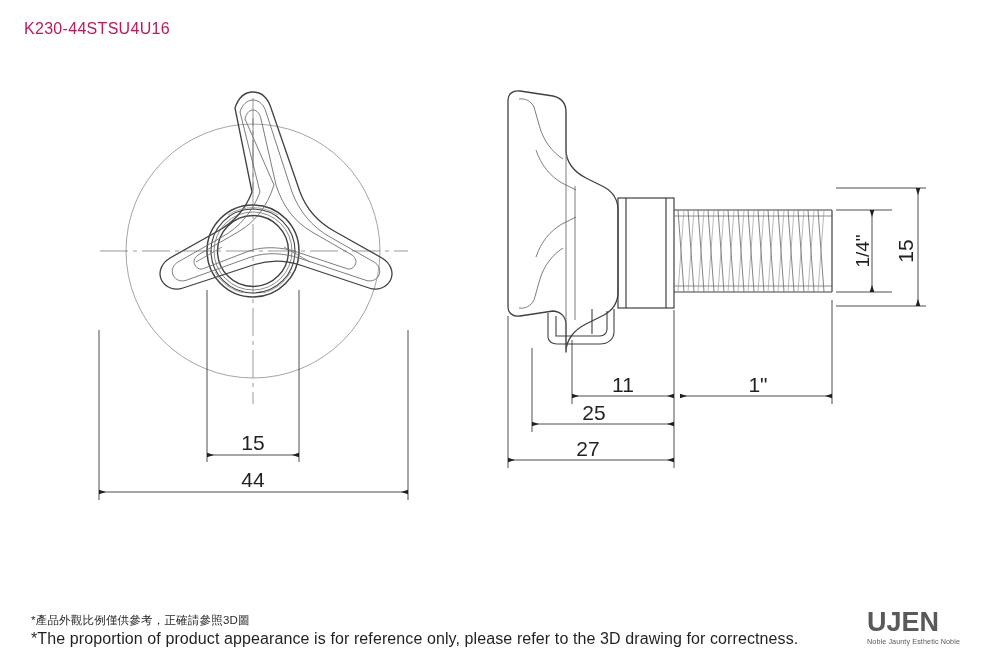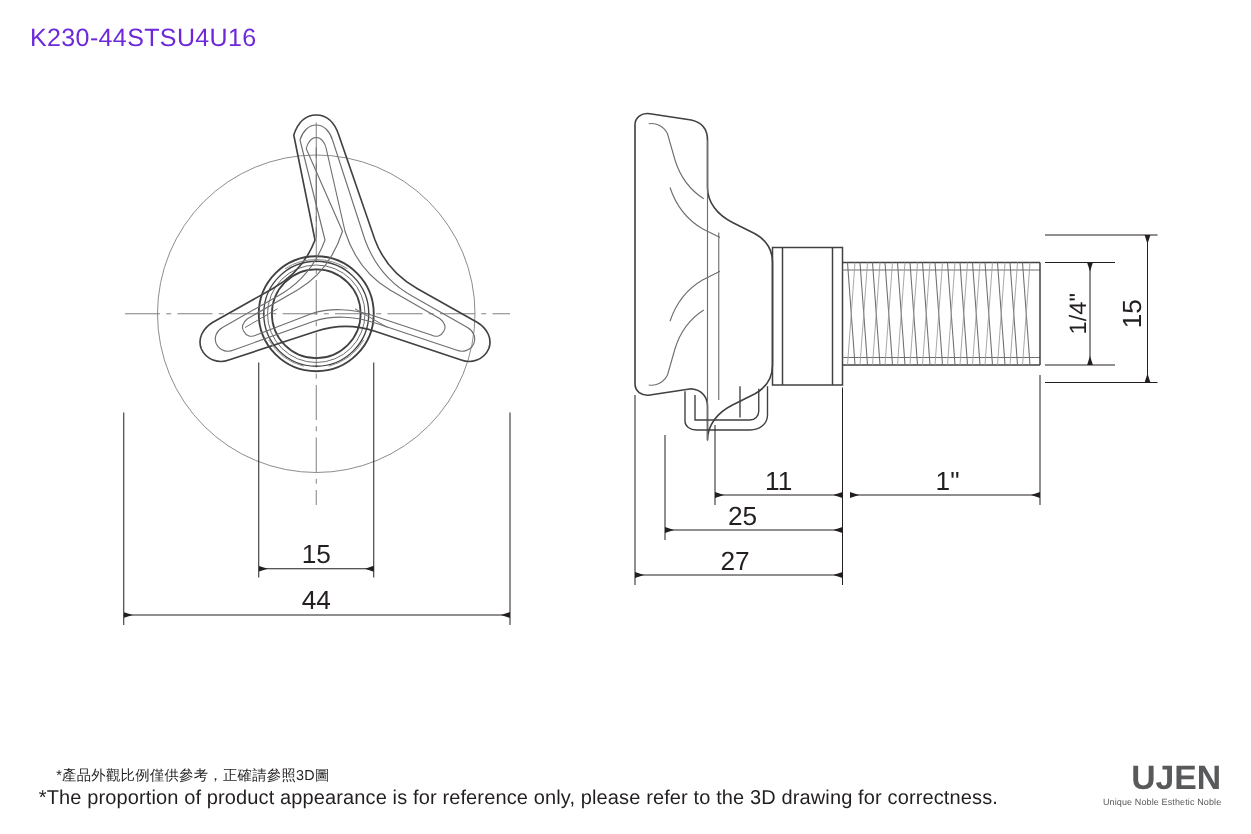--- a/index.html
+++ b/index.html
@@ -18,41 +18,41 @@
   #sheet {
     position: absolute;
     left: 0; top: 0;
     width: 1001px;
     height: 667px;
   }
   #title {
     position: absolute;
     left: 24px;
     top: 20px;
-    font-size: 20px;
+    font-size: 16px;
     letter-spacing: 0.3px;
-    color: #6d28d9;
+    color: #be185d;
     white-space: nowrap;
   }
   .footnote {
     position: absolute;
     left: 31px;
     font-size: 11px;
     color: #231f20;
     white-space: nowrap;
   }
-  #footnote-zh { top: 613px; font-size: 11.5px; letter-spacing: 0.2px; margin-left: 14px; }
+  #footnote-zh { top: 613px; font-size: 11.5px; letter-spacing: 0.2px; }
   #footnote-en { top: 630px; font-size: 16px; letter-spacing: 0.1px; }
 
   #logo-block {
     position: absolute;
-    right: 24px;
+    right: 2px;
     top: 608px;
     width: 132px;
-    text-align: right;
+    text-align: left;
   }
   #logo-word {
     font-size: 27px;
     font-weight: bold;
     letter-spacing: 0px;
     line-height: 28px;
     color: #58595b;
   }
   #logo-tag {
     font-size: 7.2px;
@@ -309,14 +309,14 @@
     </g>
     <text x="588" y="456" font-size="21" text-anchor="middle">27</text>
   </g>
 </svg>
 
 <div class="footnote" id="footnote-zh">*產品外觀比例僅供參考，正確請參照3D圖</div>
 <div class="footnote" id="footnote-en">*The proportion of product appearance is for reference only, please refer to the 3D drawing for correctness.</div>
 
 <div id="logo-block">
   <div id="logo-word">UJEN</div>
-  <div id="logo-tag">Unique Noble Esthetic Noble</div>
+  <div id="logo-tag">Noble Jaunty Esthetic Noble</div>
 </div>
 
 </body></html>

